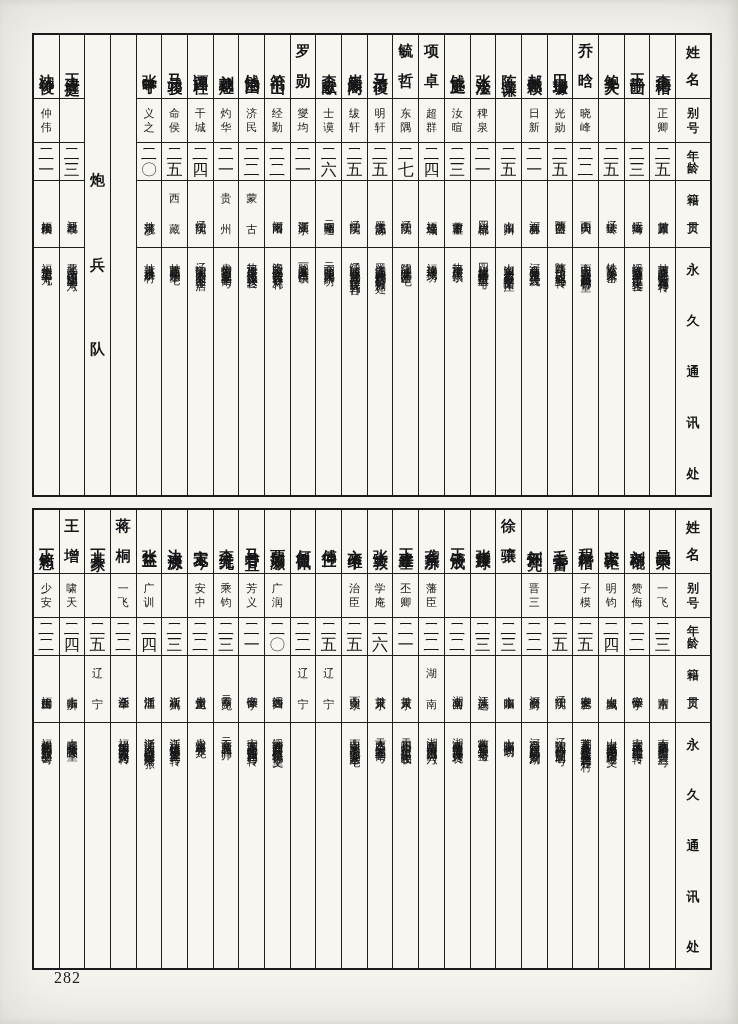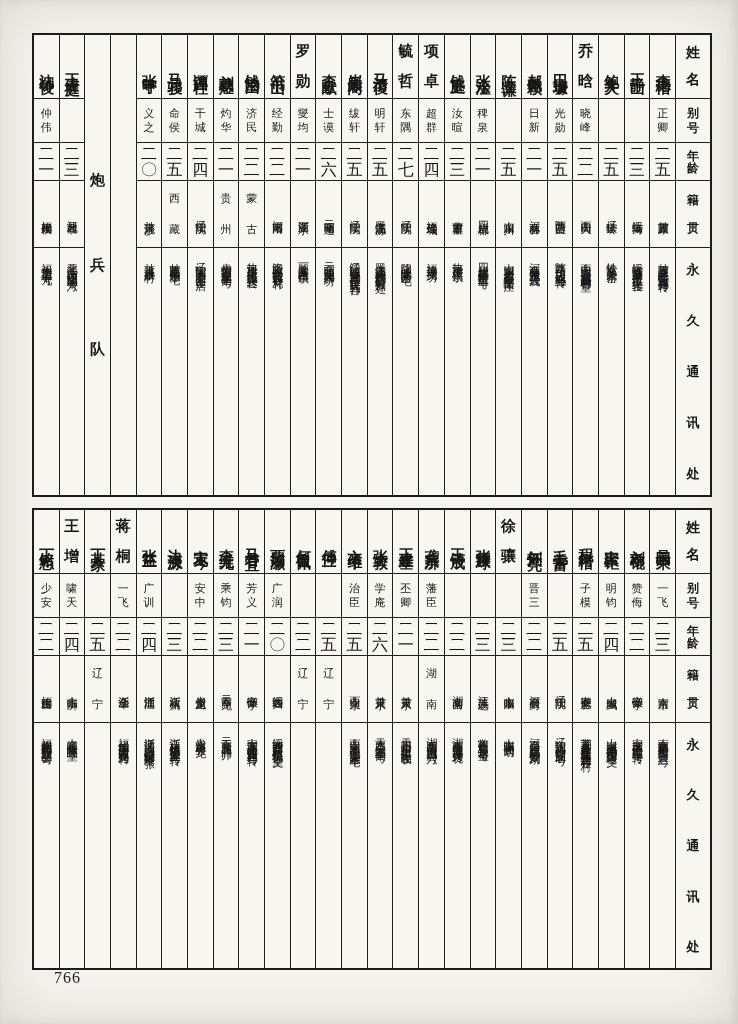--- a/index.html
+++ b/index.html
@@ -1210,14 +1210,14 @@
           </span>
         </div>
         <div class="cell c-origin">
           <span class="vtext">福建古田</span>
         </div>
         <div class="cell c-addr">
           <span class="vtext">福州南召鸭特州亚细亚公司</span>
         </div>
       </div>
     </div>
-  <div class="page-number">766</div>
+  <div class="page-number">282</div>
 </div>
 
 </body></html>

